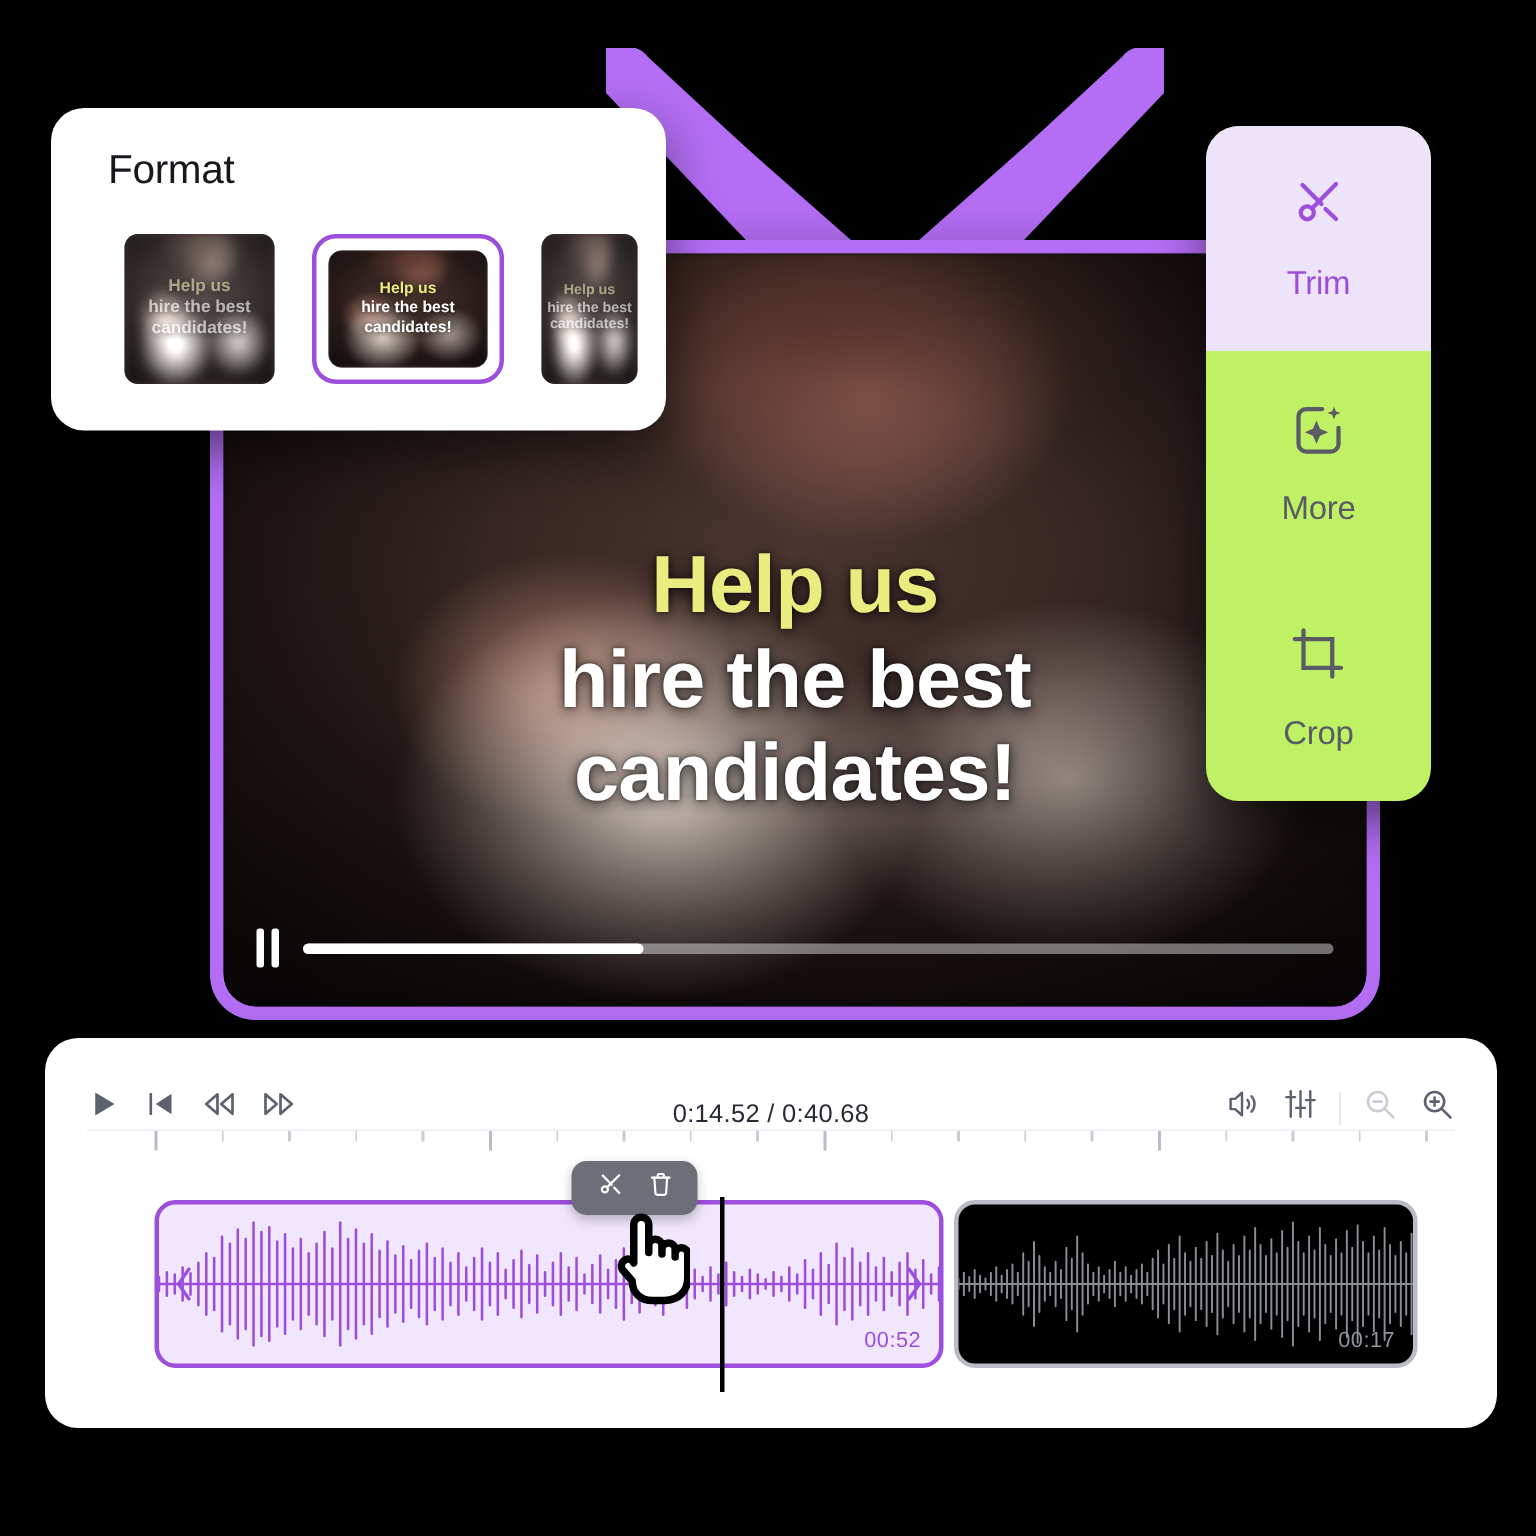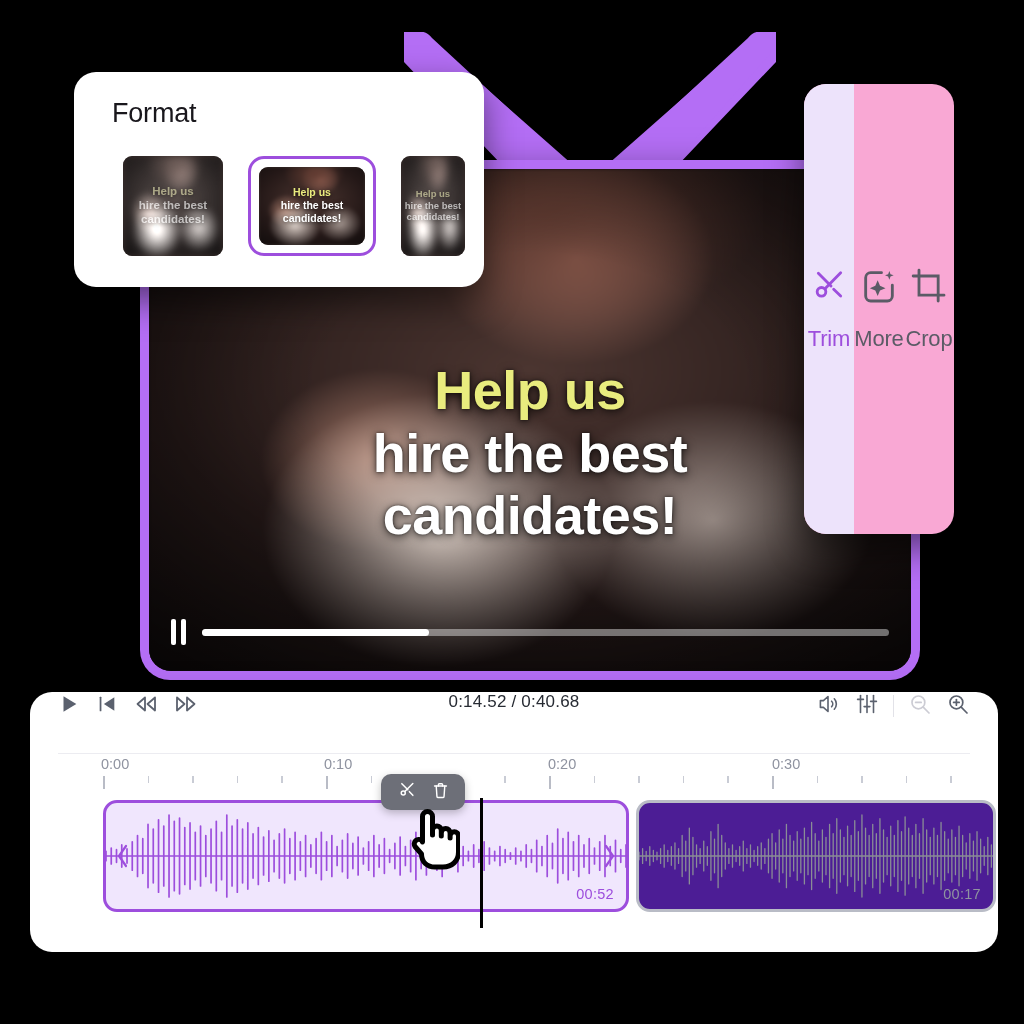--- a/index.html
+++ b/index.html
@@ -91,21 +91,20 @@
   
   .format-card {
     position: absolute;
     left: 34px; top: 72px;
     width: 410px; height: 215px;
     background: #ffffff;
     border-radius: 22px;
     box-shadow: 0 14px 34px rgba(0,0,0,.5);
     z-index: 6;
     padding: 26px 28px 0 38px;
-    margin-left: 40px;
   }
   .format-title {
     font-size: 27px; font-weight: 400; color: #19171c;
     letter-spacing: -.2px;
   }
   .thumbs { display: flex; align-items: center; gap: 14px; margin-top: 16px; }
   .thumb-slot {
     border: 3.5px solid transparent;
     border-radius: 16px;
     padding: 8px;
@@ -146,26 +145,26 @@
   .thumb-ls { width: 106px; height: 78px; }
   .thumb-ls .t-cap { font-size: 10.5px; }
   .thumb-pt { width: 64px; height: 100px; }
   .thumb-pt .t-cap { font-size: 9.5px; }
 
   
   .tool-rail {
     position: absolute;
     left: 804px; top: 84px;
     width: 150px; height: 450px;
-    background: #f9a8d4;
+    background: #bef264;
     border-radius: 22px;
     box-shadow: 0 14px 34px rgba(0,0,0,.5);
     overflow: hidden;
     z-index: 7;
-    display: flex; flex-direction: row;
+    display: flex; flex-direction: column;
   }
   .tool-item {
     flex: 1;
     display: flex; flex-direction: column;
     align-items: center; justify-content: center;
     gap: 14px;
     color: #5b5b66;
     font-size: 22px;
   }
   .tool-item.active { background: var(--rail-active-bg); color: var(--purple-strong); }
@@ -177,21 +176,21 @@
     left: 30px; top: 692px;
     width: 968px; height: 260px;
     background: #ffffff;
     border-radius: 22px;
     box-shadow: 0 18px 40px rgba(0,0,0,.5);
     z-index: 5;
     padding: 0 28px;
   }
   .tl-top {
     height: 62px;
-    display: flex; align-items: flex-start;
+    display: flex; align-items: flex-end;
     position: relative;
     border-bottom: 1.5px solid #ececf1;
   }
   .transport { display: flex; align-items: center; gap: 16px; color: #5b616e; }
   .time-read {
     position: absolute; left: 0; right: 0;
     text-align: center;
     font-size: 17px; color: #272b33; font-weight: 400;
     letter-spacing: .2px;
     pointer-events: none;
@@ -226,22 +225,22 @@
     position: absolute; top: 0; height: 112px;
     border-radius: 14px;
     overflow: hidden;
   }
   .clip-a {
     left: 45px; width: 526px;
     background: var(--clip-a-bg);
     border: 3px solid var(--purple-strong);
   }
   .clip-b {
-    left: 578px; width: 360px;
-    background: #4c1d95;
+    left: 578px; width: 309px;
+    background: #000000;
     border: 3px solid #b9bcc6;
   }
   .clip .wave { position: absolute; left: 0; right: 0; top: 50%; transform: translateY(-50%); }
   .clip .dur {
     position: absolute; right: 12px; bottom: 7px;
     font-size: 14.5px; letter-spacing: .3px;
   }
   .clip-a .dur { color: var(--purple-strong); }
   .clip-b .dur { color: #8f93a0; }
   .handle {
@@ -452,26 +451,20 @@
             <circle cx="10.4" cy="10.4" r="6.4"></circle>
               <path d="M15.2 15.2 L21 21"></path>
             <path d="M7.6 10.4 H13.2"></path>
               <path d="M10.4 7.6 V13.2"></path>
           </svg>
         </span>
       </div>
     </div>
 
     <div class="ruler">
-      <div class="ruler-labels" id="ruler-labels">
-          <span style="left: 45px;">0:00</span>
-          <span style="left: 268px;">0:10</span>
-          <span style="left: 492px;">0:20</span>
-          <span style="left: 716px;">0:30</span>
-        </div>
       <div class="ticks" id="ruler-ticks">
           <i class="maj" style="left: 45px;"></i>
           <i class="min" style="left: 89.6px;"></i>
           <i class="min" style="left: 134.2px;"></i>
           <i class="min" style="left: 178.8px;"></i>
           <i class="min" style="left: 223.4px;"></i>
           <i class="maj" style="left: 268px;"></i>
           <i class="min" style="left: 312.6px;"></i>
           <i class="min" style="left: 357.2px;"></i>
           <i class="min" style="left: 401.8px;"></i>

